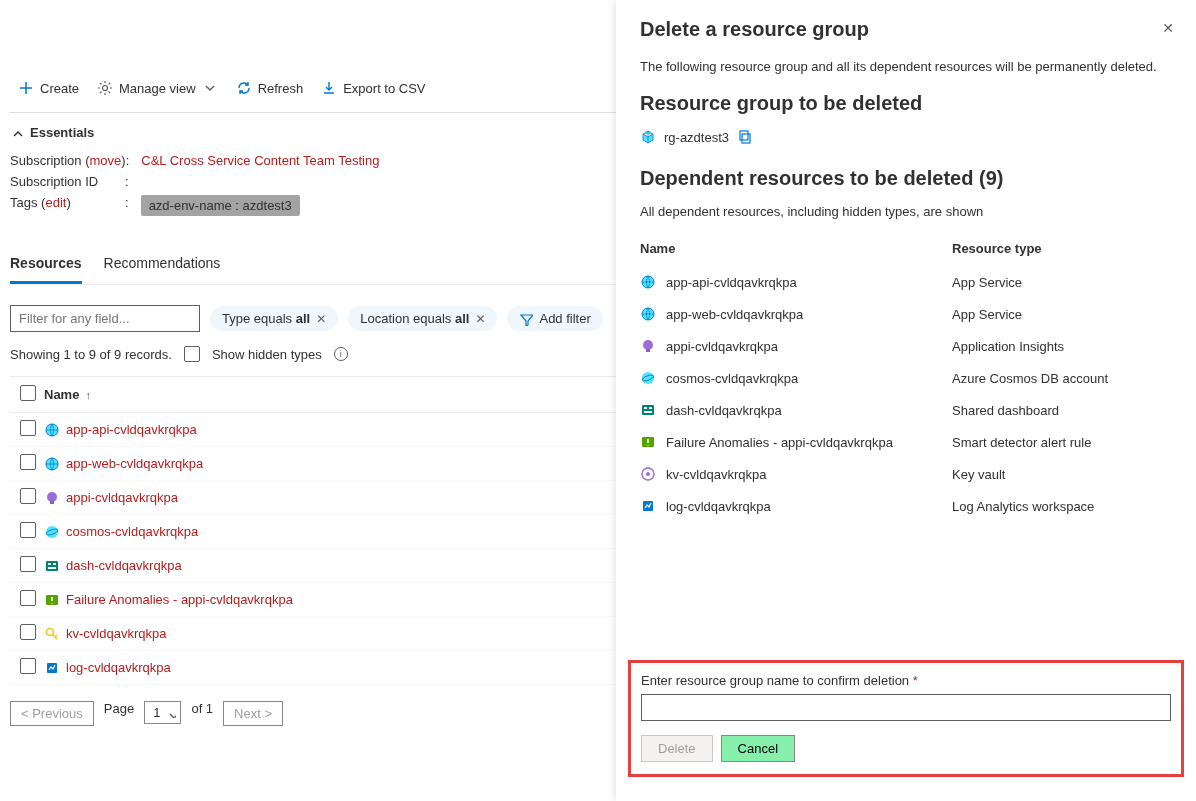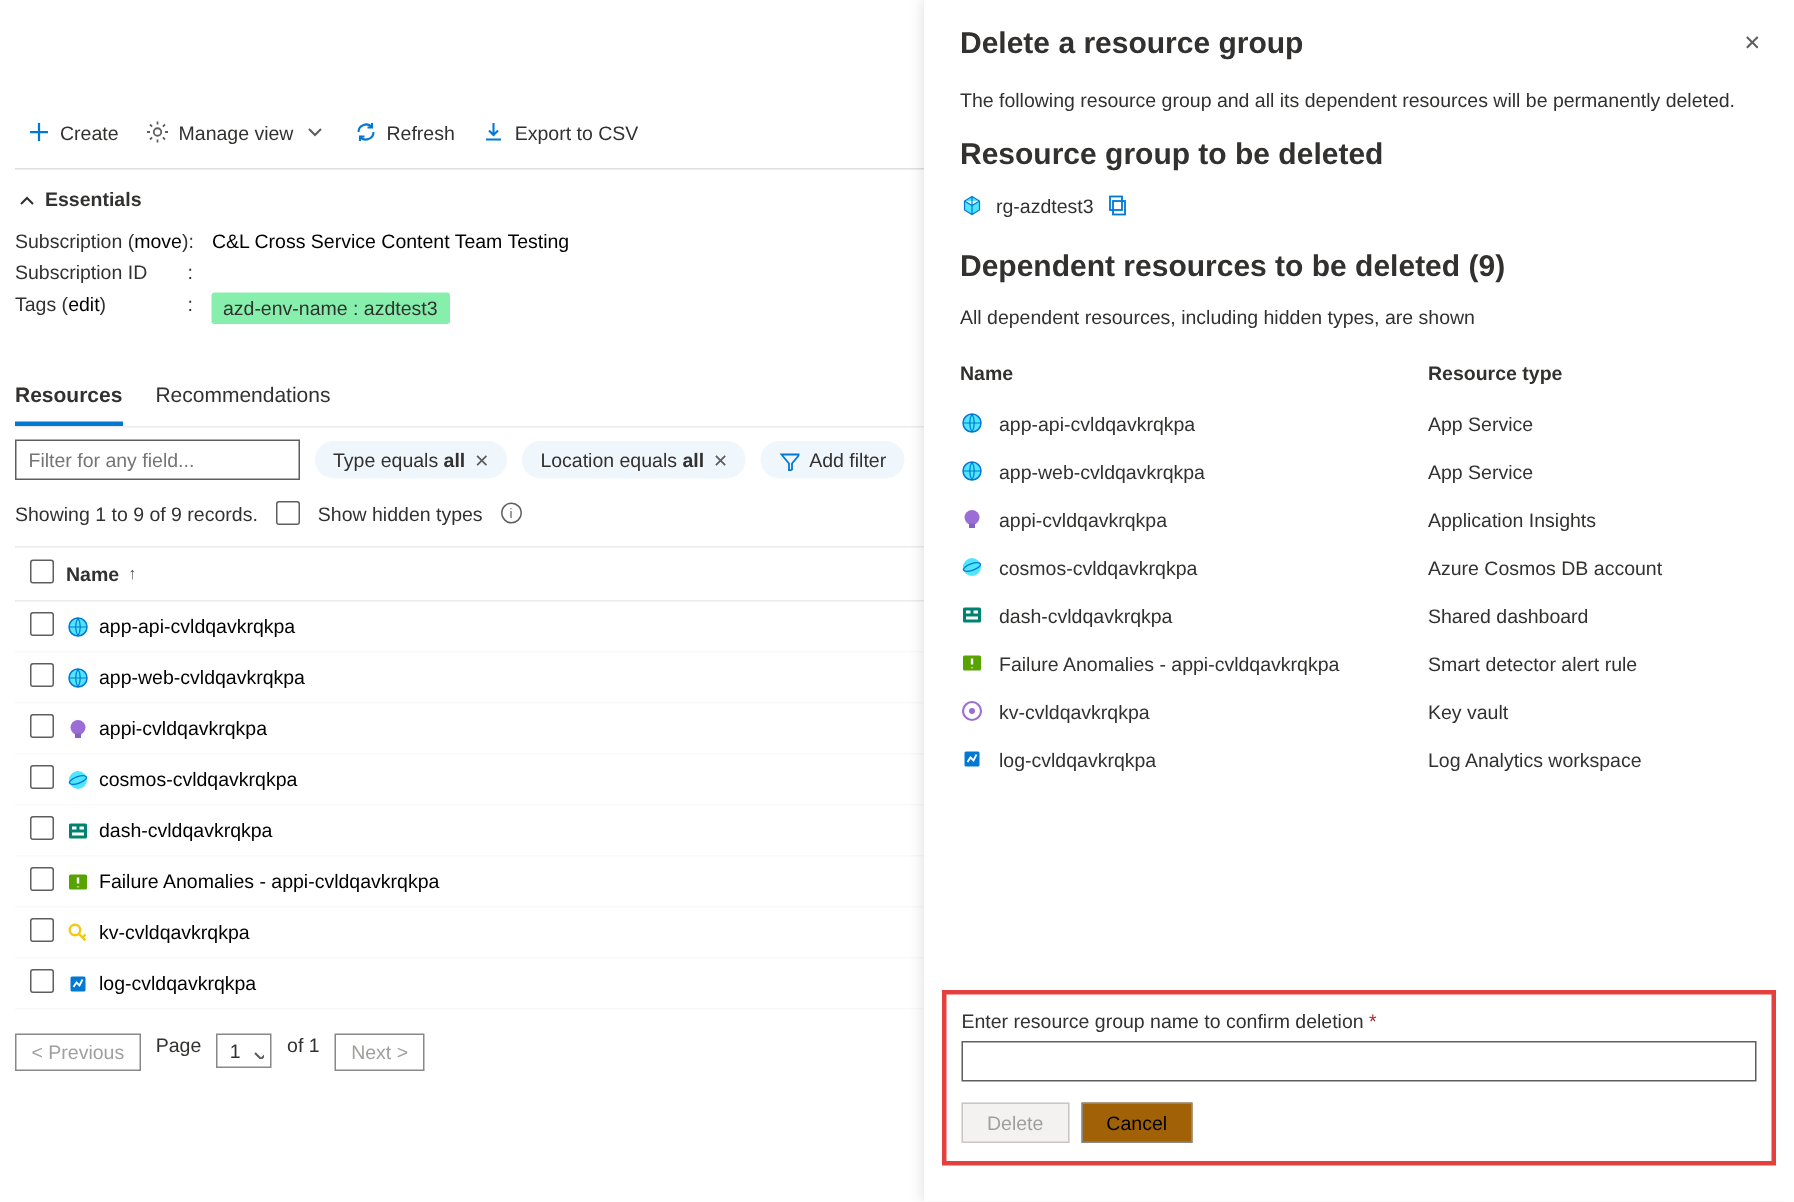--- a/index.html
+++ b/index.html
@@ -1,41 +1,41 @@
 <!DOCTYPE html>
 <html><head>
   <meta charset="utf-8">
   <style>
     * { box-sizing: border-box; margin: 0; padding: 0; }
     body { font-family: "Segoe UI", Tahoma, sans-serif; font-size: 13px; color: #323130; background: #fff; width: 1196px; height: 801px; position: relative; overflow: hidden; }
-    a { color: #000000; text-decoration: none; }
+    a { color: #b91c1c; text-decoration: none; }
     
     .main-area { padding: 10px 10px 0 10px; }
     
     
     .toolbar { display: flex; align-items: center; gap: 2px; padding: 4px 0 10px 0; border-bottom: 1px solid #e1dfdd; margin-top: 60px;}
     .tool-btn { display: flex; align-items: center; gap: 6px; padding: 6px 8px; background: transparent; border: none; cursor: pointer; font-size: 13px; color: #323130; }
     .tool-btn svg { width: 16px; height: 16px; }
     .highlight-box { border: 2px solid #e3403e; padding: 0 2px; }
     
     
     .essentials { padding: 10px 0; }
     .essentials-header { display: flex; align-items: center; gap: 6px; font-weight: 600; cursor: pointer; padding: 2px 0 10px 0;}
     .ess-row { display: flex; padding: 3px 0; font-size: 13px; }
     .ess-label { min-width: 115px; color: #323130; }
     .ess-colon { margin: 0 12px 0 0; }
-    .tag-chip { background: #86efac; padding: 3px 8px; border-radius: 2px; font-size: 13px; }
+    .tag-chip { background: #a3a3a3; padding: 3px 8px; border-radius: 2px; font-size: 13px; }
     
     
     .tabs { border-bottom: 1px solid #edebe9; margin-top: 18px; display: flex; gap: 22px; }
     .tab { padding: 8px 0 10px 0; cursor: pointer; font-size: 14px; }
     .tab.active { border-bottom: 3px solid #0078d4; font-weight: 600; color: #323130; }
     
     
-    .filters-row { display: flex; align-items: center; gap: 10px; margin-top: 8px; }
+    .filters-row { display: flex; align-items: center; gap: 10px; margin-top: 20px; }
     .filter-input { border: 1px solid #605e5c; padding: 5px 8px; width: 190px; font-size: 13px; }
     .filter-pill { background: #eff6fc; border-radius: 14px; padding: 5px 12px; font-size: 13px; display: flex; align-items: center; gap: 6px; cursor: pointer; }
     .filter-pill .x { font-size: 12px; color: #605e5c; }
     
     .records-row { display: flex; align-items: center; gap: 12px; margin-top: 14px; font-size: 13px; }
     .checkbox { width: 16px; height: 16px; border: 1px solid #605e5c; border-radius: 2px; display: inline-block; }
     .info-icon { width: 14px; height: 14px; border: 1px solid #605e5c; border-radius: 50%; display: inline-flex; align-items:center; justify-content:center; font-size: 9px; color: #605e5c; }
     
     
     .table { margin-top: 14px; }
@@ -71,21 +71,21 @@
     .dep-row .dicon { width: 26px; display:flex; align-items:center;}
     .dep-row .dicon svg { width: 16px; height: 16px;}
     .dep-row .dname { flex: 1; }
     .dep-row .dtype { width: 220px; }
     
     .confirm-area { border: 3px solid #e3403e; padding: 10px 10px 12px 10px; margin-top: auto; margin-left:-12px; margin-right:-12px; margin-bottom: 6px;}
     .confirm-label { font-size: 13px; margin-bottom: 6px; }
     .confirm-label .req { color: #a4262c; }
     .confirm-input { width: 100%; border: 1px solid #605e5c; padding: 5px 7px; font-size: 13px; margin-bottom: 14px;}
     .btn-row { display: flex; gap: 8px;}
-    .btn { border: 1px solid #8a8886; background: #a16207; padding: 5px 16px; font-size: 13px; cursor: pointer;}
+    .btn { border: 1px solid #8a8886; background: #86efac; padding: 5px 16px; font-size: 13px; cursor: pointer;}
     .btn.disabled { color: #a19f9d; border-color: #c8c6c4; background:#f3f2f1;}
     .sort-arrow { font-size: 11px; color: #605e5c;}
   </style>
 </head>
 <body>
 
 <svg width="0" height="0" style="position:absolute">
   <defs>
     <g id="i-plus">
         <path d="M8 2v12M2 8h12" stroke="#0078d4" stroke-width="1.5" fill="none"></path>

